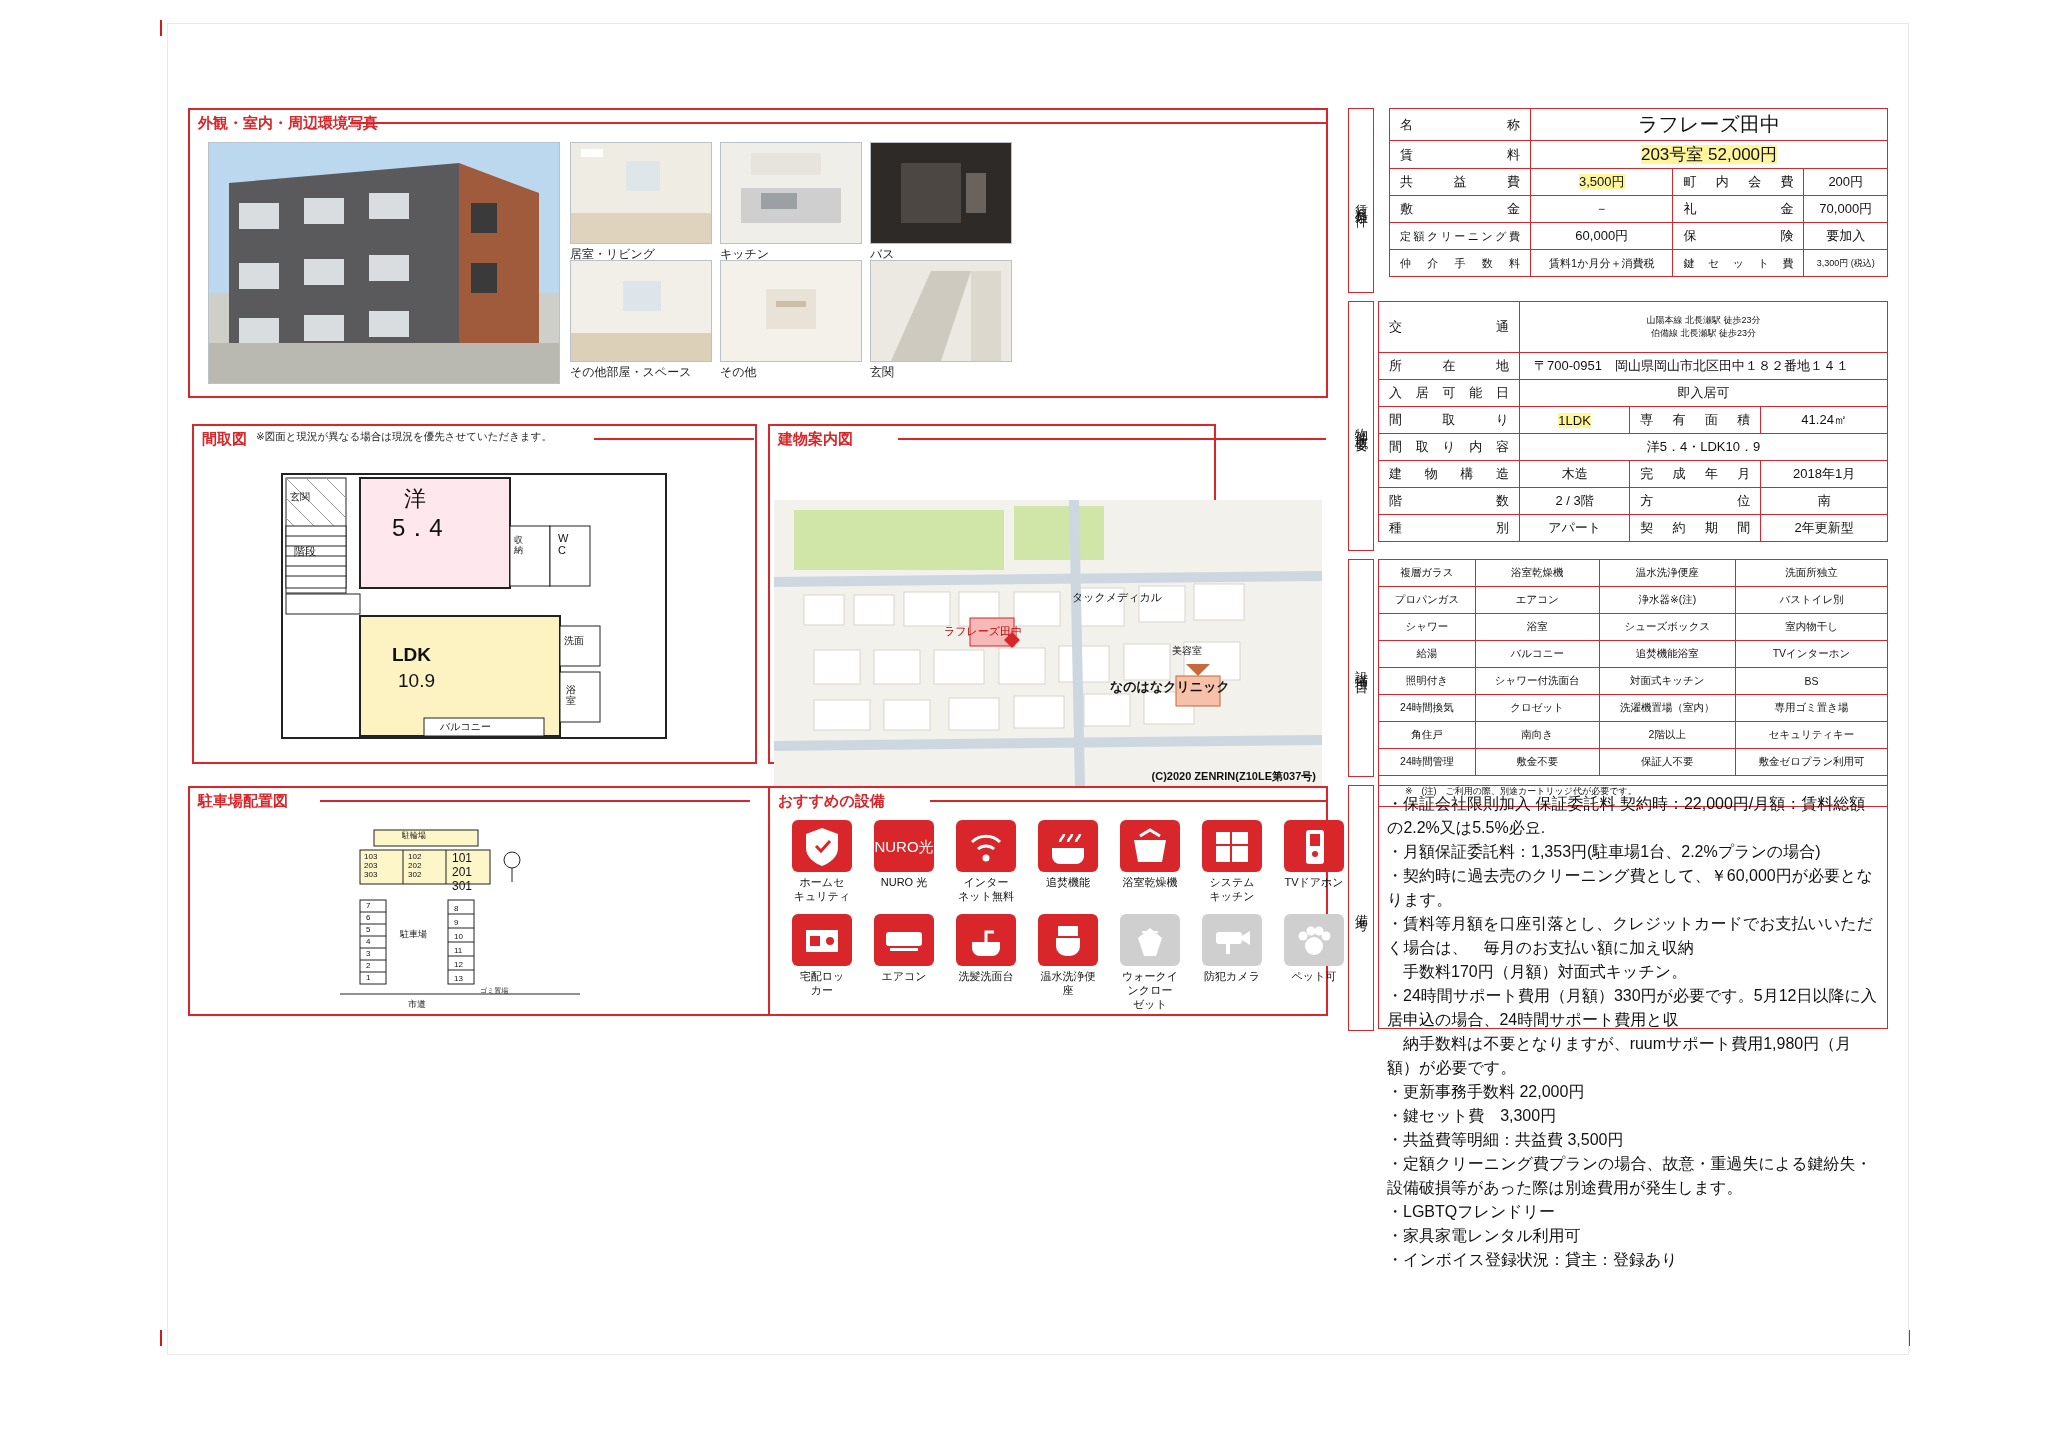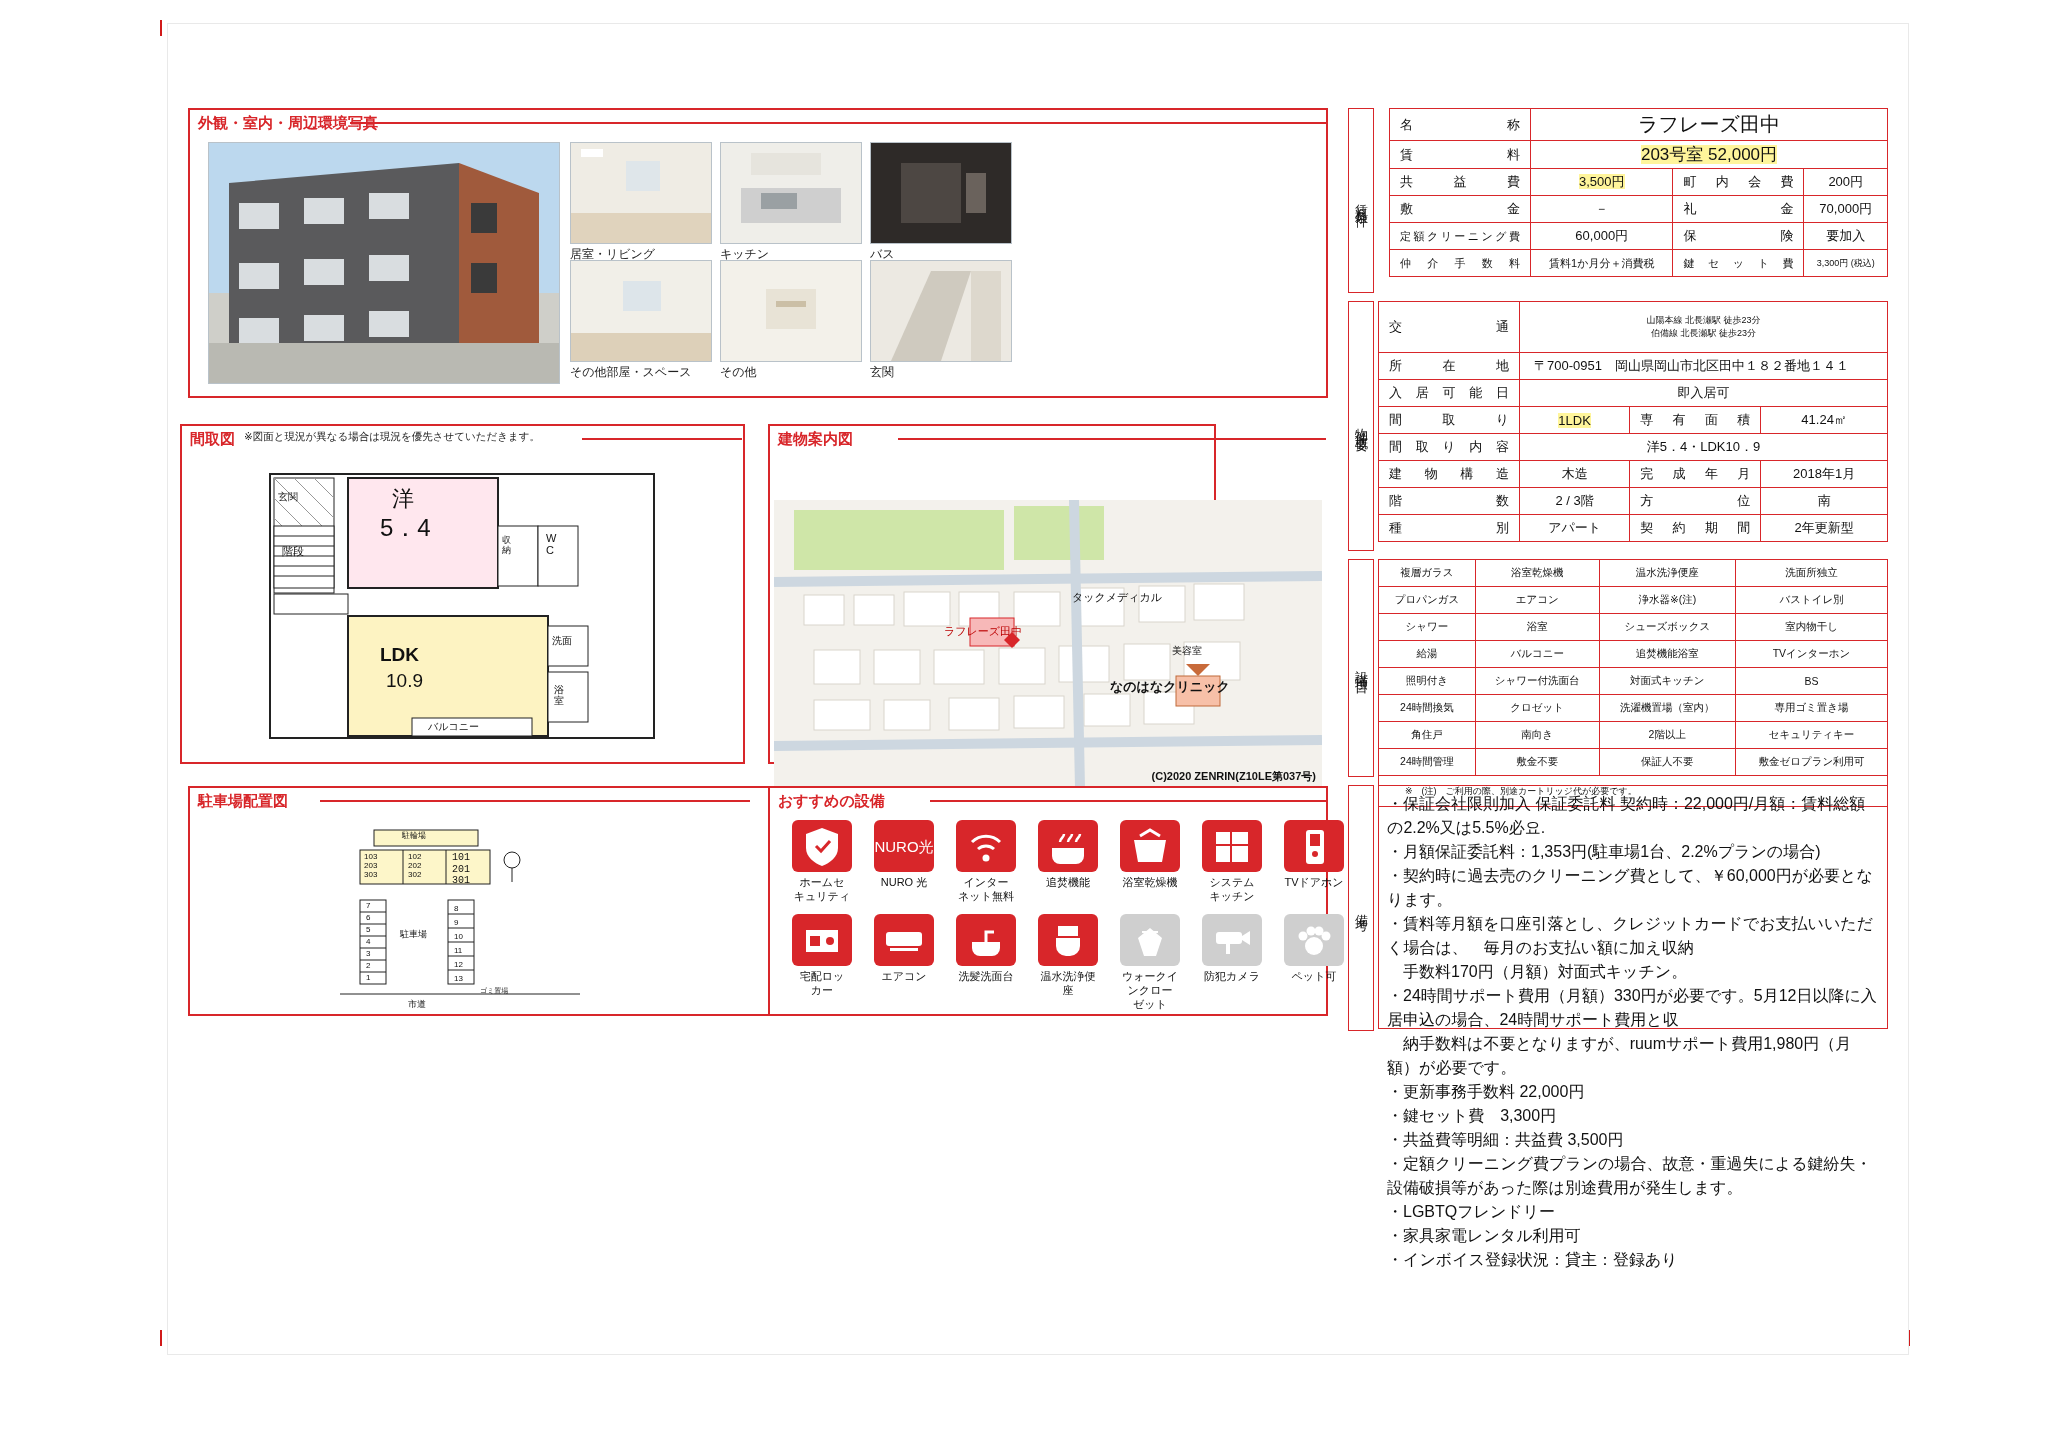--- a/index.html
+++ b/index.html
@@ -15,21 +15,21 @@
   .panel{position:absolute;border:2px solid #d8262a;box-sizing:border-box;background:#fff;}
   .panel-title{position:absolute;left:0;top:0;height:26px;line-height:26px;padding:0 8px;
     font-size:15px;font-weight:bold;color:#d8262a;}
   .ttl-bar{position:absolute;height:2px;background:#d8262a;}
   .tiny{font-size:9px}
   
   #photos{left:20px;top:84px;width:1140px;height:290px;}
   #photos .panel-title{font-size:15px;}
   .ph{position:absolute;background:#cfd6dc;border:1px solid #b9c2c9;overflow:hidden;}
   .ph-cap{position:absolute;font-size:12px;color:#222;}
-  #plan{left:12px;top:400px;width:565px;height:340px;}
+  #plan{left:24px;top:400px;width:565px;height:340px;}
   #guide{left:600px;top:400px;width:448px;height:340px;}
   #parking{left:20px;top:762px;width:614px;height:230px;}
   #equip{left:600px;top:762px;width:560px;height:230px;}
   
   .rcol{position:absolute;left:1180px;top:84px;width:540px;}
   table.tbl{border-collapse:collapse;width:100%;font-size:13px;}
   table.tbl td{border:1px solid #d8262a;padding:2px 4px;height:22px;vertical-align:middle;}
   .lbl{background:#fff;text-align:justify;text-align-last:justify;padding:2px 10px !important;white-space:nowrap;}
   .ctr{text-align:center;}
   .sidebar{position:absolute;left:0;top:0;width:26px;height:100%;border:1px solid #d8262a;
@@ -268,21 +268,21 @@
           </g>
         <line x1="10" y1="178" x2="250" y2="178" stroke="#222"></line>
       </svg>
       <div style="position:absolute;left:72px;top:14px;font-size:8px;">駐輪場</div>
       <div style="position:absolute;left:34px;top:36px;font-size:8px;white-space:pre;line-height:1.15;">103
 203
 303</div>
       <div style="position:absolute;left:78px;top:36px;font-size:8px;white-space:pre;line-height:1.15;">102
 202
 302</div>
-      <div style="position:absolute;left:122px;top:36px;font-size:10px;white-space:pre;line-height:1.15;font-family:Liberation Mono, monospace;">101
+      <div style="position:absolute;left:122px;top:36px;font-size:12px;white-space:pre;line-height:1.15;">101
 201
 301</div>
       <div style="position:absolute;left:70px;top:112px;font-size:9px;">駐車場</div>
       <div style="position:absolute;left:150px;top:170px;font-size:7px;">ゴミ置場</div>
       <div style="position:absolute;left:78px;top:182px;font-size:9px;">市道</div>
       <div style="position:absolute;left:36px;top:84px;font-size:8px;line-height:12px;">
         <div>7</div>
           <div>6</div>
         <div>5</div>
           <div>4</div>

